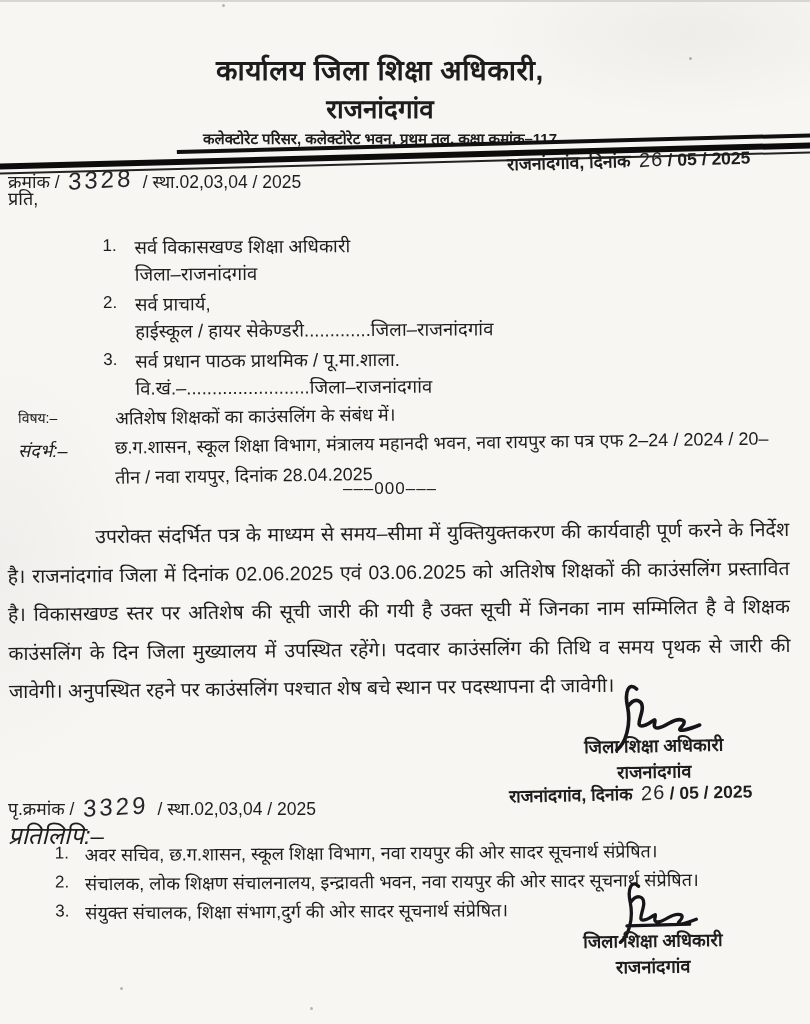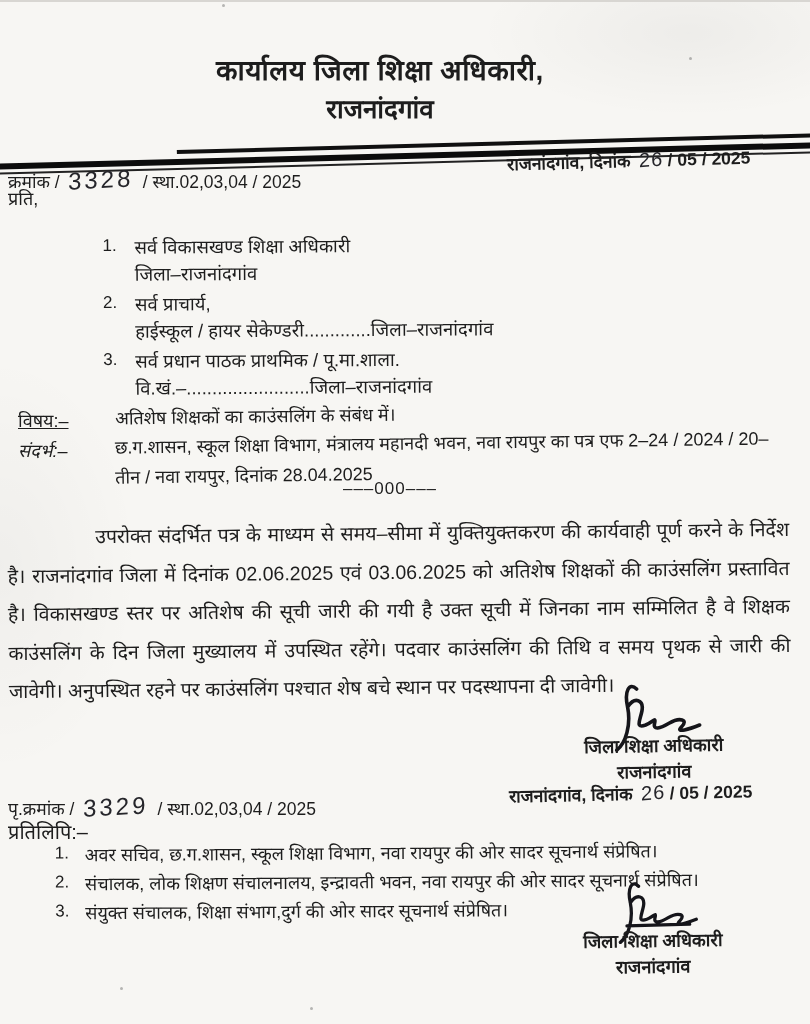--- a/index.html
+++ b/index.html
@@ -37,51 +37,52 @@
     transform:rotate(-3deg) skewX(-4deg);
     color:#26262b;
     padding:0 4px;
   }
   .hand-sm{font-size:20px;letter-spacing:1px;}
   .to-label{position:absolute;left:8px;top:184px;font-size:18px;}
   .recipients{position:absolute;left:103px;top:230px;width:560px;transform:rotate(-0.4deg);}
   .recipient{display:flex;margin-bottom:3px;}
   .recipient .num{width:32px;font-size:17px;padding-top:2px;}
   .recipient .lines{font-size:18.5px;line-height:27px;}
-  .subject-label{position:absolute;left:18px;top:406px;font-size:18px;text-decoration:underline;}
+  .subject-label{position:absolute;left:18px;top:406px;font-size:14px;}
   .refer-label{position:absolute;left:18px;top:436px;font-size:18px;font-style:italic;}
   .subject-text{position:absolute;left:115px;top:399px;width:660px;font-size:18px;transform:rotate(-0.8deg);}
   .refer-text{position:absolute;left:115px;top:426px;width:665px;font-size:18px;line-height:30px;transform:rotate(-0.8deg);}
   .divider{position:absolute;left:0;width:780px;top:477px;text-align:center;font-size:17px;letter-spacing:1px;}
   .body-par{
     position:absolute;left:8px;top:512px;width:782px;
     font-size:19.5px;line-height:38.5px;
     text-align:justify;text-indent:88px;
     transform:rotate(-0.6deg);
   }
   .sig{position:absolute;}
   .sig svg{display:block;}
   .sig-block{position:absolute;text-align:center;font-size:18px;font-weight:bold;line-height:26px;white-space:nowrap;}
   .sig-block1{right:56px;top:731px;width:200px;transform:rotate(-1deg);}
   .sig-block2{right:52px;top:926px;width:210px;transform:rotate(-0.8deg);}
   .pref-line{left:8px;top:791px;font-weight:normal;font-size:17.5px;}
-  .copies-label{position:absolute;left:8px;top:816px;font-size:20px;}
+  .copies-label{position:absolute;left:8px;top:816px;font-size:24px;font-style:italic;}
   .copies{position:absolute;left:55px;top:838px;width:710px;transform:rotate(-0.4deg);}
   .copy-item{display:flex;margin-bottom:2px;}
   .copy-item .num{width:30px;font-size:17px;padding-top:1px;}
   .copy-item .txt{font-size:18px;line-height:27px;width:680px;}
   .speck{position:absolute;width:3px;height:3px;border-radius:50%;background:rgba(60,60,60,0.35);}
 </style>
 </head>
 <body>
 
 <div class="page">
 
   <div class="center-block title1">कार्यालय जिला शिक्षा अधिकारी,</div>
   <div class="center-block title2">राजनांदगांव</div>
+  <div class="center-block address">कलेक्टोरेट परिसर, कलेक्टोरेट भवन, प्रथम तल, कक्षा क्रमांक–117</div>
 
   <div class="rule-wrap">
     <div class="rule-a"></div>
     <div class="rule-b"></div>
     <div class="rule-c"></div>
   </div>
 
   <div class="meta-line date-line1">
     <span>राजनांदगांव, दिनांक</span>
     <span class="hand hand-sm">26</span><span>/ 05 / 2025</span>

